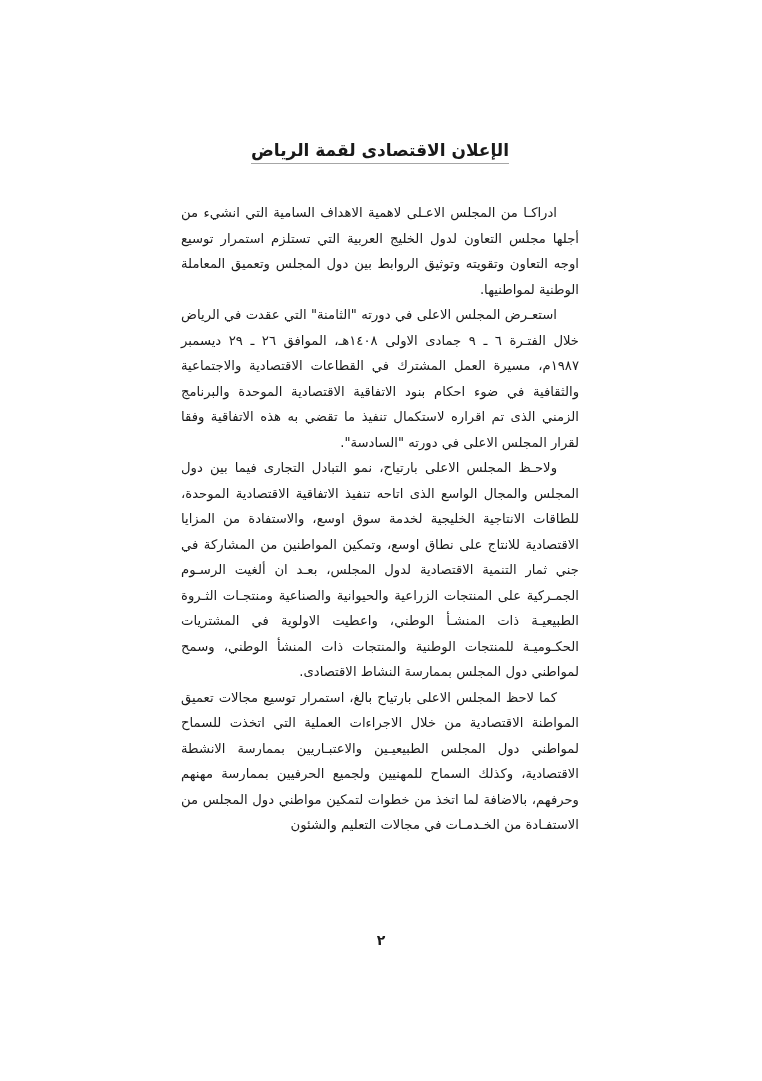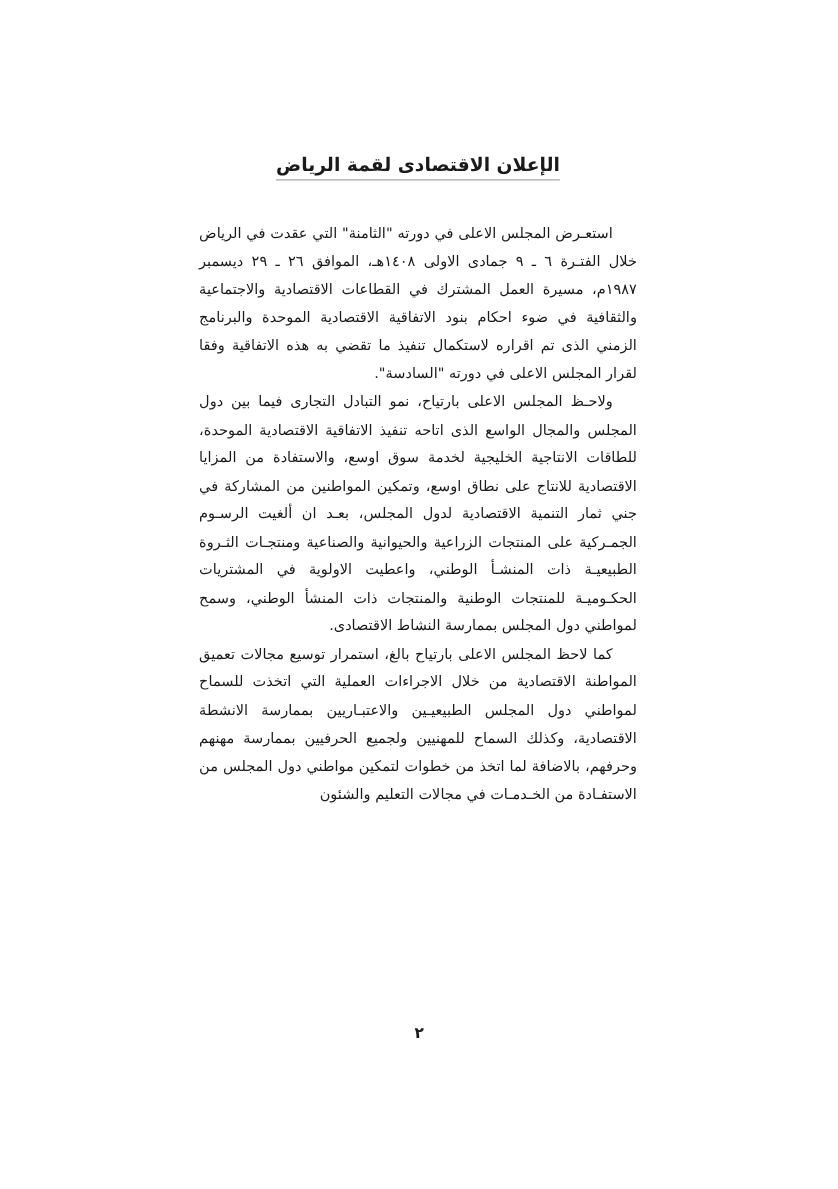--- a/index.html
+++ b/index.html
@@ -66,20 +66,21 @@
 
 <div class="page">
 
   <div class="text-block">
 
     <h1 class="doc-title">
       <span class="title-inner">الإعلان الاقتصادى لقمة الرياض</span>
     </h1>
 
     <div class="body-text">
+      <p>ادراكـا من المجلس الاعـلى لاهمية الاهداف السامية التي انشيء من أجلها مجلس التعاون لدول الخليج العربية التي تستلزم استمرار توسيع اوجه التعاون وتقويته وتوثيق الروابط بين دول المجلس وتعميق المعاملة الوطنية لمواطنيها.</p>
       <p>استعـرض المجلس الاعلى في دورته "الثامنة" التي عقدت في الرياض خلال الفتـرة ٦ ـ ٩ جمادى الاولى ١٤٠٨هـ، الموافق ٢٦ ـ ٢٩ ديسمبر ١٩٨٧م، مسيرة العمل المشترك في القطاعات الاقتصادية والاجتماعية والثقافية في ضوء احكام بنود الاتفاقية الاقتصادية الموحدة والبرنامج الزمني الذى تم اقراره لاستكمال تنفيذ ما تقضي به هذه الاتفاقية وفقا لقرار المجلس الاعلى في دورته "السادسة".</p>
       <p>ولاحـظ المجلس الاعلى بارتياح، نمو التبادل التجارى فيما بين دول المجلس والمجال الواسع الذى اتاحه تنفيذ الاتفاقية الاقتصادية الموحدة، للطاقات الانتاجية الخليجية لخدمة سوق اوسع، والاستفادة من المزايا الاقتصادية للانتاج على نطاق اوسع، وتمكين المواطنين من المشاركة في جني ثمار التنمية الاقتصادية لدول المجلس، بعـد ان ألغيت الرسـوم الجمـركية على المنتجات الزراعية والحيوانية والصناعية ومنتجـات الثـروة الطبيعيـة ذات المنشـأ الوطني، واعطيت الاولوية في المشتريات الحكـوميـة للمنتجات الوطنية والمنتجات ذات المنشأ الوطني، وسمح لمواطني دول المجلس بممارسة النشاط الاقتصادى.</p>
       <p>كما لاحظ المجلس الاعلى بارتياح بالغ، استمرار توسيع مجالات تعميق المواطنة الاقتصادية من خلال الاجراءات العملية التي اتخذت للسماح لمواطني دول المجلس الطبيعيـين والاعتبـاريين بممارسة الانشطة الاقتصادية، وكذلك السماح للمهنيين ولجميع الحرفيين بممارسة مهنهم وحرفهم، بالاضافة لما اتخذ من خطوات لتمكين مواطني دول المجلس من الاستفـادة من الخـدمـات في مجالات التعليم والشئون</p>
     </div>
 
   </div>
 
   <div class="page-number">٢</div>
 
 </div>

